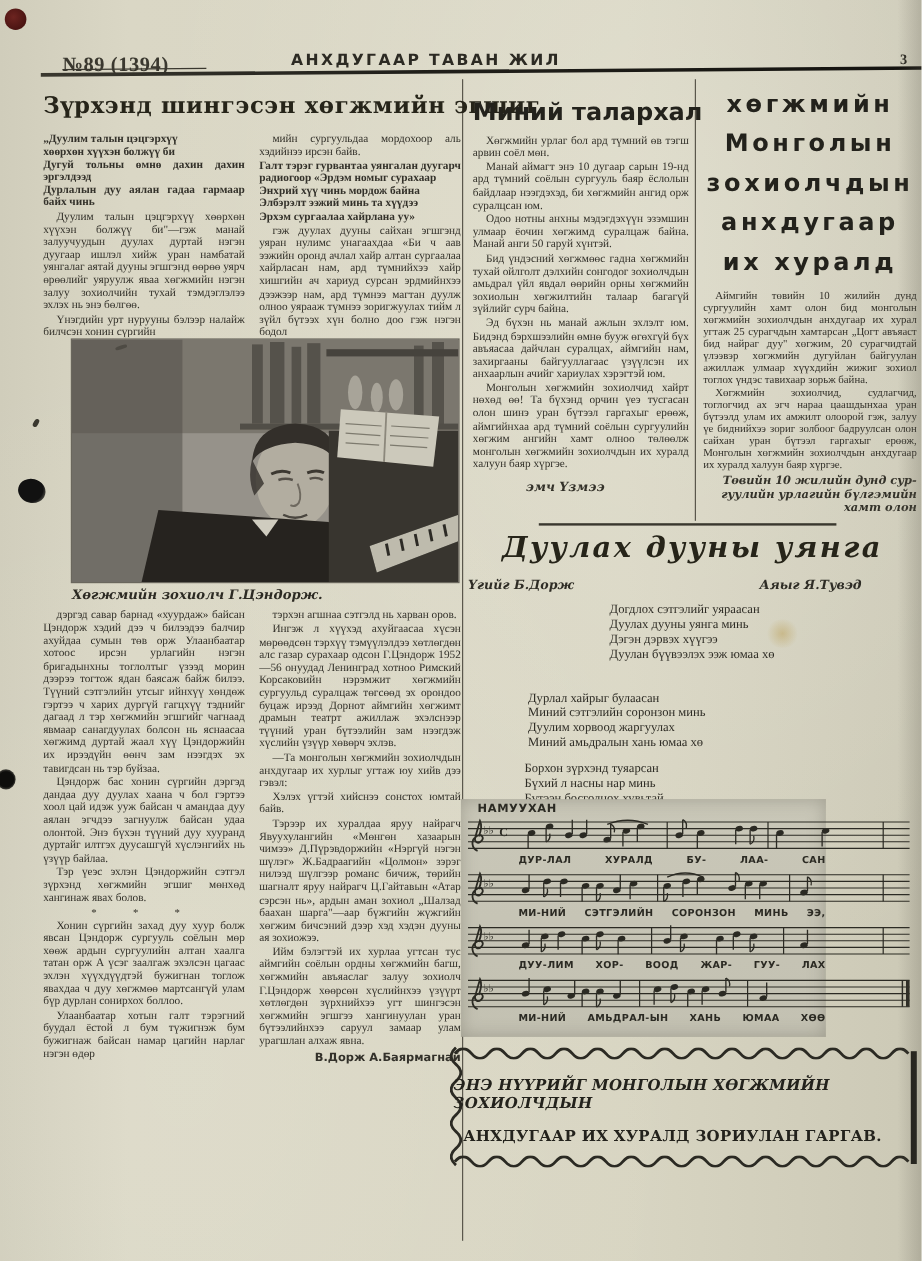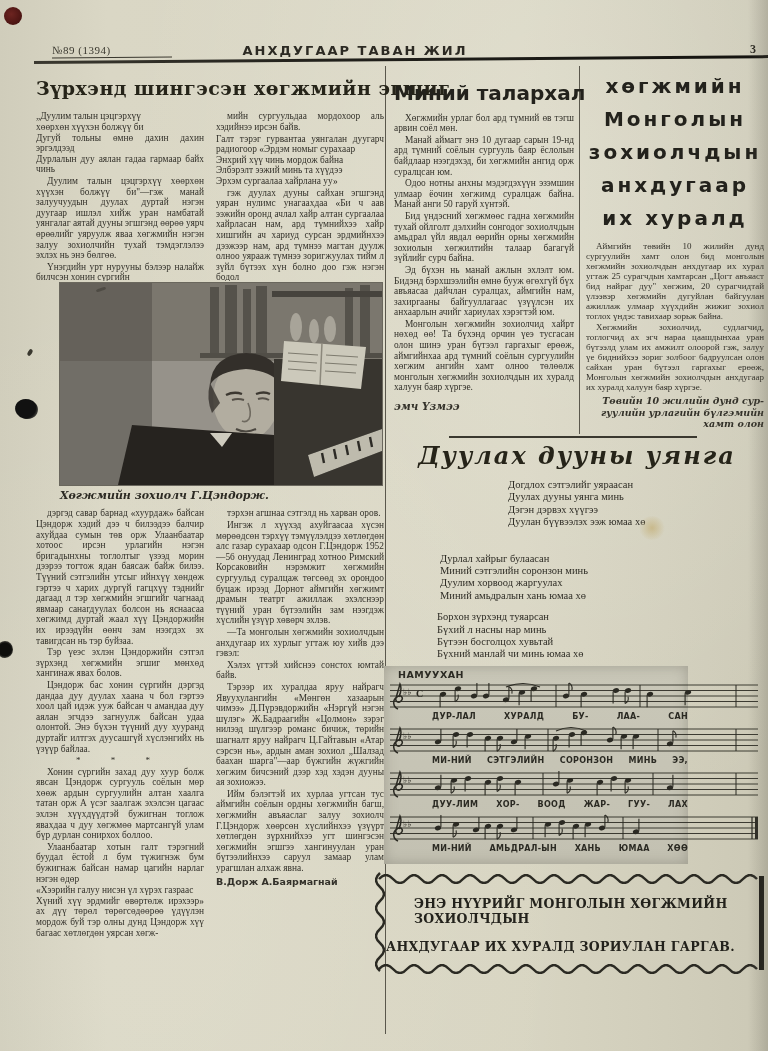--- a/index.html
+++ b/index.html
@@ -7,49 +7,49 @@
     font-family:"Liberation Serif",serif;
     background:
       radial-gradient(ellipse at 72% 18%, rgba(255,255,248,.22), transparent 55%),
       radial-gradient(ellipse at 20% 85%, rgba(255,255,245,.12), transparent 50%),
       linear-gradient(90deg,#d0cdbb,#dad7c5 14%,#d8d5c2 68%,#ccc9b6);
     color:#34322a;
     position:relative;
   }
   .abs{position:absolute;}
   
-  .issue{left:52px;top:44px;font-size:11px;font-weight:normal;letter-spacing:.5px;color:#3a382f;}
+  .issue{left:52px;top:44px;font-size:17px;font-weight:bold;letter-spacing:.5px;color:#3a382f;}
   .masthead{left:0;top:43px;width:710px;text-align:center;font-family:"DejaVu Sans",sans-serif;
     font-weight:bold;font-size:13px;letter-spacing:2px;color:#2c2a23;}
   .pageno{left:750px;top:42px;font-size:12px;font-weight:bold;color:#2c2a23;}
   .header-rule{left:34px;top:58px;width:734px;height:3px;background:linear-gradient(90deg,#3a382f,#21201b 40%,#14130f);transform:rotate(-.45deg);}
   .header-rule2{left:52px;top:57px;width:120px;height:1px;background:#3a382f;transform:rotate(-.45deg);}
   
   .vrule1{left:385px;top:66px;width:1px;height:968px;background:#5a574c;}
   .vrule2{left:579px;top:66px;width:1px;height:368px;background:#5a574c;}
   .song-rule{left:449px;top:436px;width:248px;height:2px;background:#3a382f;}
   
   .left-article{left:36px;top:64px;width:348px;}
   .la-headline{font-family:"DejaVu Serif",serif;font-weight:bold;font-size:19px;letter-spacing:.5px;color:#262419;white-space:nowrap;}
   .cols{display:flex;gap:12px;overflow:hidden;text-align:justify;}
   .cols-top{height:170px;margin-top:5px;}
   .cols-bottom{height:538px;margin-top:6px;}
   .coltext{width:168px;font-size:9.4px;line-height:10.6px;color:#33312a;}
   .coltext p{margin:0 0 1px;text-indent:11px;}
-  .coltext p.quote{text-indent:0;white-space:pre-line;}
+  .coltext p.quote{text-indent:0;white-space:pre-line;font-weight:bold;}
   .photo-wrap{margin-left:24px;margin-top:2px;width:322px;height:202px;background:#8f8c82;box-shadow:0 0 0 1px #6a675d;}
   .photo-caption{margin-left:24px;margin-top:4px;font-family:"DejaVu Serif",serif;font-style:italic;font-weight:bold;font-size:11px;color:#2c2a23;}
   .sep-asterisks{text-align:center;letter-spacing:14px;font-size:9px;margin:2px 0;text-indent:0 !important;}
-  .la-signature{font-family:"DejaVu Sans",sans-serif;font-weight:bold;font-size:9.5px;text-align:left;margin-top:3px;}
+  .la-signature{font-family:"DejaVu Sans",sans-serif;font-weight:bold;font-size:9.5px;text-align:right;margin-top:3px;}
   
   .mid-article{left:394px;top:64px;width:180px;}
   .mid-headline{font-family:"DejaVu Sans",sans-serif;font-weight:bold;font-size:20px;color:#23221c;margin-bottom:8px;white-space:nowrap;}
   .mid-body{font-size:9.4px;line-height:10.6px;text-align:justify;max-height:330px;overflow:hidden;color:#33312a;}
   .mid-body p{margin:0 0 1px;text-indent:11px;}
-  .mid-signature{font-family:"DejaVu Serif",serif;font-style:italic;font-weight:bold;font-size:10.5px;text-align:left;margin-top:6px;padding-right:26px;}
+  .mid-signature{font-family:"DejaVu Serif",serif;font-style:italic;font-weight:bold;font-size:10.5px;text-align:center;margin-top:6px;padding-right:26px;}
   
   .right-article{left:586px;top:70px;width:178px;}
   .ra-headline{font-family:"DejaVu Sans",sans-serif;font-weight:bold;font-size:20px;letter-spacing:3px;line-height:33px;text-align:center;color:#23221c;}
   .ra-body{font-size:9px;line-height:10px;text-align:justify;max-height:182px;overflow:hidden;margin-top:6px;color:#33312a;}
   .ra-body p{margin:0 0 1px;text-indent:10px;}
   .ra-signature{font-family:"DejaVu Serif",serif;font-style:italic;font-weight:bold;font-size:9.5px;line-height:11.5px;text-align:right;margin-top:2px;}
   
   .song{left:390px;top:441px;width:374px;}
   .song-title{text-align:center;font-family:"DejaVu Serif",serif;font-style:italic;font-weight:bold;font-size:24px;letter-spacing:2px;color:#262419;}
   .bylines{display:flex;justify-content:space-between;margin-top:12px;padding-right:46px;
@@ -62,21 +62,21 @@
   .music{left:384px;top:666px;width:304px;height:198px;background:linear-gradient(180deg,#c9c7b8,#c3c1b2);box-shadow:inset 0 0 14px rgba(90,87,75,.35);}
   .tempo{position:absolute;top:3px;left:14px;font-family:"DejaVu Sans",sans-serif;font-weight:bold;font-size:9.5px;letter-spacing:.5px;color:#2b2a23;}
   #staves{position:absolute;top:16px;left:4px;width:372px;}
   .staff-row{height:44px;}
   .staff-svg{display:block;width:372px;height:30px;}
   .staff-lyrics{display:flex;justify-content:space-between;padding:0 72px 0 44px;
     font-family:"DejaVu Sans",sans-serif;font-weight:bold;font-size:8px;letter-spacing:.3px;color:#2b2a23;}
   
   .dedication{left:378px;top:872px;width:388px;height:104px;}
   .ded-text{position:absolute;top:24px;left:0;width:100%;font-family:"DejaVu Serif",serif;font-weight:bold;font-size:12.5px;letter-spacing:.3px;color:#23221c;}
-  .ded-line1{padding-left:36px;}
+  .ded-line1{font-style:italic;}
   .ded-line2{padding-left:8px;margin-top:13px;}
   .wave-top{position:absolute;top:-2px;left:0;}
   .wave-bottom{position:absolute;bottom:-2px;left:0;}
   .wave-left{position:absolute;left:-3px;top:0;}
   .ded-rightbar{position:absolute;right:2px;top:4px;width:5px;height:94px;background:#1d1c17;}
   
   .corner-dot{left:4px;top:7px;width:18px;height:18px;border-radius:50%;
     background:radial-gradient(circle at 40% 40%, #6d2420, #4a1412 70%);}
   .hole1{left:15px;top:399px;width:23px;height:20px;border-radius:50%;
     background:radial-gradient(circle at 45% 45%, #111 60%, rgba(40,38,32,.4));transform:rotate(14deg);}
@@ -174,27 +174,25 @@
         <line x1="310" y1="154" x2="312" y2="164"></line>
       </g>
       <rect x="0" y="0" width="322" height="202" fill="url(#grain)" opacity="0"></rect>
     </svg>
   </div>
   <div class="photo-caption">Хөгжмийн зохиолч Г.Цэндорж.</div>
 
   <div class="cols cols-bottom">
     <div class="coltext">
       <p>дэргэд савар барнад «хуурдаж» байсан Цэндорж хэдий дээ ч билээдээ балчир ахуйдаа сумын төв орж Улаанбаатар хотоос ирсэн урлагийн нэгэн бригадынхны тоглолтыг үзээд морин дээрээ тогтож ядан баясаж байж билээ. Түүний сэтгэлийн утсыг ийнхүү хөндөж гэртээ ч харих дургүй гагцхүү тэднийг дагаад л тэр хөгжмийн эгшгийг чагнаад явмаар санагдуулах болсон нь яснаасаа хөгжимд дуртай жаал хүү Цэндоржийн их ирээдүйн өөнч зам нээгдэх эх тавигдсан нь тэр буйзаа.</p>
+      <p>Цэндорж бас хонин сүргийн дэргэд дандаа дуу дуулах хаана ч бол гэртээ хоол цай идэж ууж байсан ч амандаа дуу аялан эгчдээ загнуулж байсан удаа олонтой. Энэ бүхэн түүний дуу хууранд дуртайг илтгэх дуусашгүй хүслэнгийх нь үзүүр байлаа.</p>
       <p>Тэр үеэс эхлэн Цэндоржийн сэтгэл зүрхэнд хөгжмийн эгшиг мөнхөд хангинаж явах болов.</p>
-      <p>Цэндорж бас хонин сүргийн дэргэд дандаа дуу дуулах хаана ч бол гэртээ хоол цай идэж ууж байсан ч амандаа дуу аялан эгчдээ загнуулж байсан удаа олонтой. Энэ бүхэн түүний дуу хууранд дуртайг илтгэх дуусашгүй хүслэнгийх нь үзүүр байлаа.</p>
       <p class="sep-asterisks">*   *   *</p>
       <p>Хонин сүргийн захад дуу хуур болж явсан Цэндорж сургууль соёлын мөр хөөж ардын сургуулийн алтан хаалга татан орж А үсэг заалгаж эхэлсэн цагаас эхлэн хүүхдүүдтэй бужигнан тоглож явахдаа ч дуу хөгжмөө мартсангүй улам бүр дурлан сонирхох боллоо.</p>
       <p>Улаанбаатар хотын галт тэрэгний буудал ёстой л бум түжигнэж бум бужигнаж байсан намар цагийн нарлаг нэгэн өдөр</p>
-      <p class="quote">«Хээрийн галуу нисэн үл хүрэх газраас
-Хүний хүү эрдмийг өвөртөлж ирэхээр» ах дүү төрөл төрөгсөдөөрөө үдүүлэн мордож буй тэр олны дунд Цэндорж хүү багаас хөтлөгдөн уярсан хөгж-</p>
     </div>
     <div class="coltext">
       <p>тэрхэн агшнаа сэтгэлд нь харван оров.</p>
       <p>Ингэж л хүүхэд ахуйгаасаа хүсэн мөрөөдсөн тэрхүү тэмүүлэлдээ хөтлөгдөн алс газар сурахаар одсон Г.Цэндорж 1952—56 онуудад Ленинград хотноо Римский Корсаковийн нэрэмжит хөгжмийн сургуульд суралцаж төгсөөд эх орондоо буцаж ирээд Дорнот аймгийн хөгжимт драмын театрт ажиллаж эхэлснээр түүний уран бүтээлийн зам нээгдэж хүслийн үзүүр хөвөрч эхлэв.</p>
       <p>—Та монголын хөгжмийн зохиолчдын анхдугаар их хурлыг угтаж юу хийв дээ гэвэл:</p>
       <p>Хэлэх үгтэй хийснээ сонстох юмтай байв.</p>
       <p>Тэрээр их хуралдаа яруу найрагч Явуухулангийн «Мөнгөн хазаарын чимээ» Д.Пүрэвдоржийн «Нэргүй нэгэн шүлэг» Ж.Бадраагийн «Цолмон» зэрэг нилээд шүлгээр романс бичиж, төрийн шагналт яруу найрагч Ц.Гайтавын «Атар сэрсэн нь», ардын аман зохиол „Шалзад баахан шарга"—аар бүжгийн жүжгийн хөгжим бичсэний дээр хэд хэдэн дууны ая зохиожээ.</p>
       <p>Ийм бэлэгтэй их хурлаа угтсан тус аймгийн соёлын ордны хөгжмийн багш, хөгжмийн авъяаслаг залуу зохиолч Г.Цэндорж хөөрсөн хүслийнхээ үзүүрт хөтлөгдөн зүрхнийхээ угт шингэсэн хөгжмийн эгшгээ хангинуулан уран бүтээлийнхээ саруул замаар улам урагшлан алхаж явна.</p>
       <div class="la-signature">В.Дорж А.Баярмагнай</div>
     </div>
@@ -228,20 +226,24 @@
   </div>
   <div class="ra-signature">
     <div>Төвийн 10 жилийн дунд сур-</div>
     <div>гуулийн урлагийн бүлгэмийн</div>
     <div>хамт олон</div>
   </div>
 </section>
 
 <section class="abs song">
   <div class="song-title">Дуулах дууны уянга</div>
+  <div class="bylines">
+    <span>Үгийг Б.Дорж</span>
+    <span>Аяыг Я.Тувэд</span>
+  </div>
   <div class="verse verse-2">
     <div>Догдлох сэтгэлийг уяраасан</div>
     <div>Дуулах дууны уянга минь</div>
     <div>Дэгэн дэрвэх хүүгээ</div>
     <div>Дуулан бүүвээлэх ээж юмаа хө</div>
   </div>
   <div class="verse verse-1">
     <div>Дурлал хайрыг булаасан</div>
     <div>Миний сэтгэлийн соронзон минь</div>
     <div>Дуулим хорвоод жаргуулах</div>

